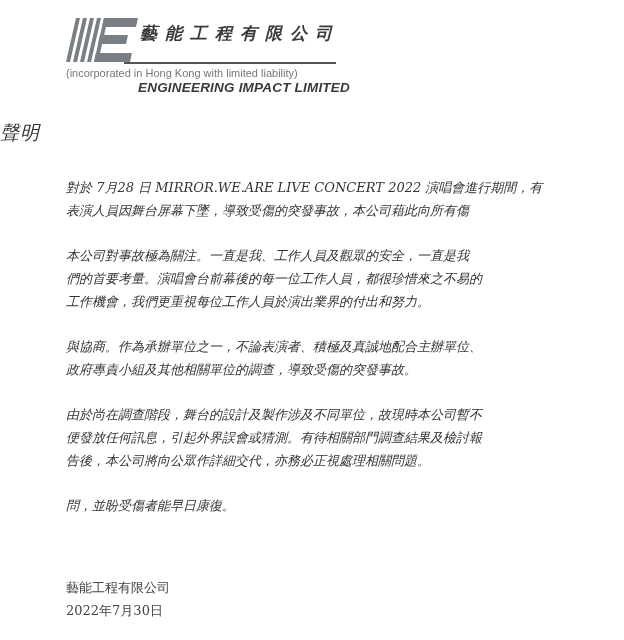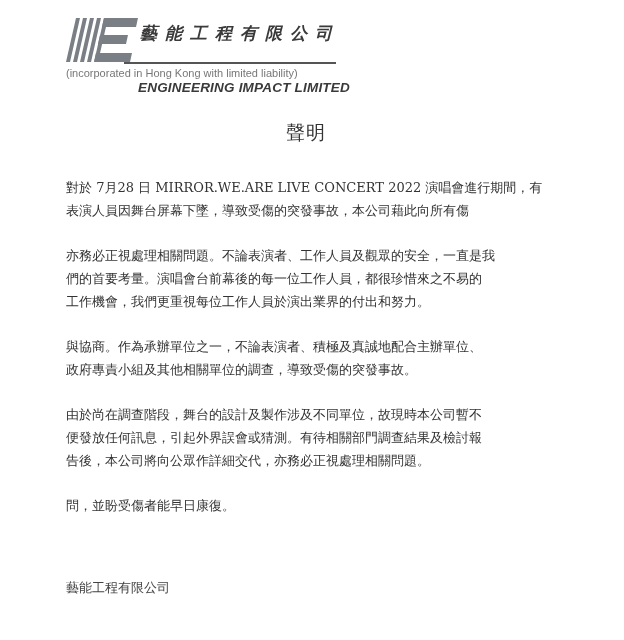--- a/index.html
+++ b/index.html
@@ -21,29 +21,29 @@
       font-style: italic; color: #3a3a3a; letter-spacing: 0.2px; white-space: nowrap; margin-top: 35px;
     }
     .logo-rule {
       position: absolute; left: 58px; top: 46px; width: 212px; height: 2px; background: #555;
     }
     .logo-sub {
       position: absolute; left: 0; top: 51px;
       font-family: "Liberation Sans", sans-serif; font-size: 11px; color: #777; white-space: nowrap;
     }
     .title {
-      position: absolute; left: 0; width: 612px; top: 120px; text-align: center;
-      font-size: 19px; color: #333; letter-spacing: 1px;
+      position: absolute; left: 0; width: 612px; top: 120px; text-align: left;
+      font-size: 19px; color: #333; letter-spacing: 1px; font-style: italic;
     }
     .body-text {
       position: absolute; left: 66px; width: 500px; top: 176px;
       font-size: 13px; line-height: 23px; color: #333;
     }
     .para { margin: 0 0 22px 0; text-align: justify; text-justify: inter-character; }
-    .para span { display: block; white-space: nowrap; }
+    .para span { display: block; white-space: nowrap; font-style: italic; }
     .signature {
       position: absolute; left: 66px; top: 576px;
       font-size: 13px; line-height: 23px; color: #444;
     }
     .signature div { white-space: nowrap; }
   </style>
 </head>
 <body>
 
 <div class="letterhead">
@@ -66,33 +66,34 @@
 </div>
 
 <div class="title">聲明</div>
 
 <div class="body-text">
   <div class="para">
     <span>對於 7月28 日 MIRROR.WE.ARE LIVE CONCERT 2022 演唱會進行期間，有</span>
     <span>表演人員因舞台屏幕下墜，導致受傷的突發事故，本公司藉此向所有傷</span>
   </div>
   <div class="para">
-    <span>亦務必正視處理相關問題。不論表演者、工作人員及觀眾的安全，一直是我</span>
+    <span>本公司對事故極為關注。一直是我、工作人員及觀眾的安全，一直是我</span>
     <span>們的首要考量。演唱會台前幕後的每一位工作人員，都很珍惜來之不易的</span>
     <span>工作機會，我們更重視每位工作人員於演出業界的付出和努力。</span>
   </div>
   <div class="para">
     <span>與協商。作為承辦單位之一，不論表演者、積極及真誠地配合主辦單位、</span>
     <span>政府專責小組及其他相關單位的調查，導致受傷的突發事故。</span>
   </div>
   <div class="para">
     <span>由於尚在調查階段，舞台的設計及製作涉及不同單位，故現時本公司暫不</span>
     <span>便發放任何訊息，引起外界誤會或猜測。有待相關部門調查結果及檢討報</span>
     <span>告後，本公司將向公眾作詳細交代，亦務必正視處理相關問題。</span>
   </div>
   <div class="para">
     <span>問，並盼受傷者能早日康復。</span>
   </div>
 </div>
 
 <div class="signature">
   <div>藝能工程有限公司</div>
+  <div>2022年7月30日</div>
 </div>
 
 </body></html>

